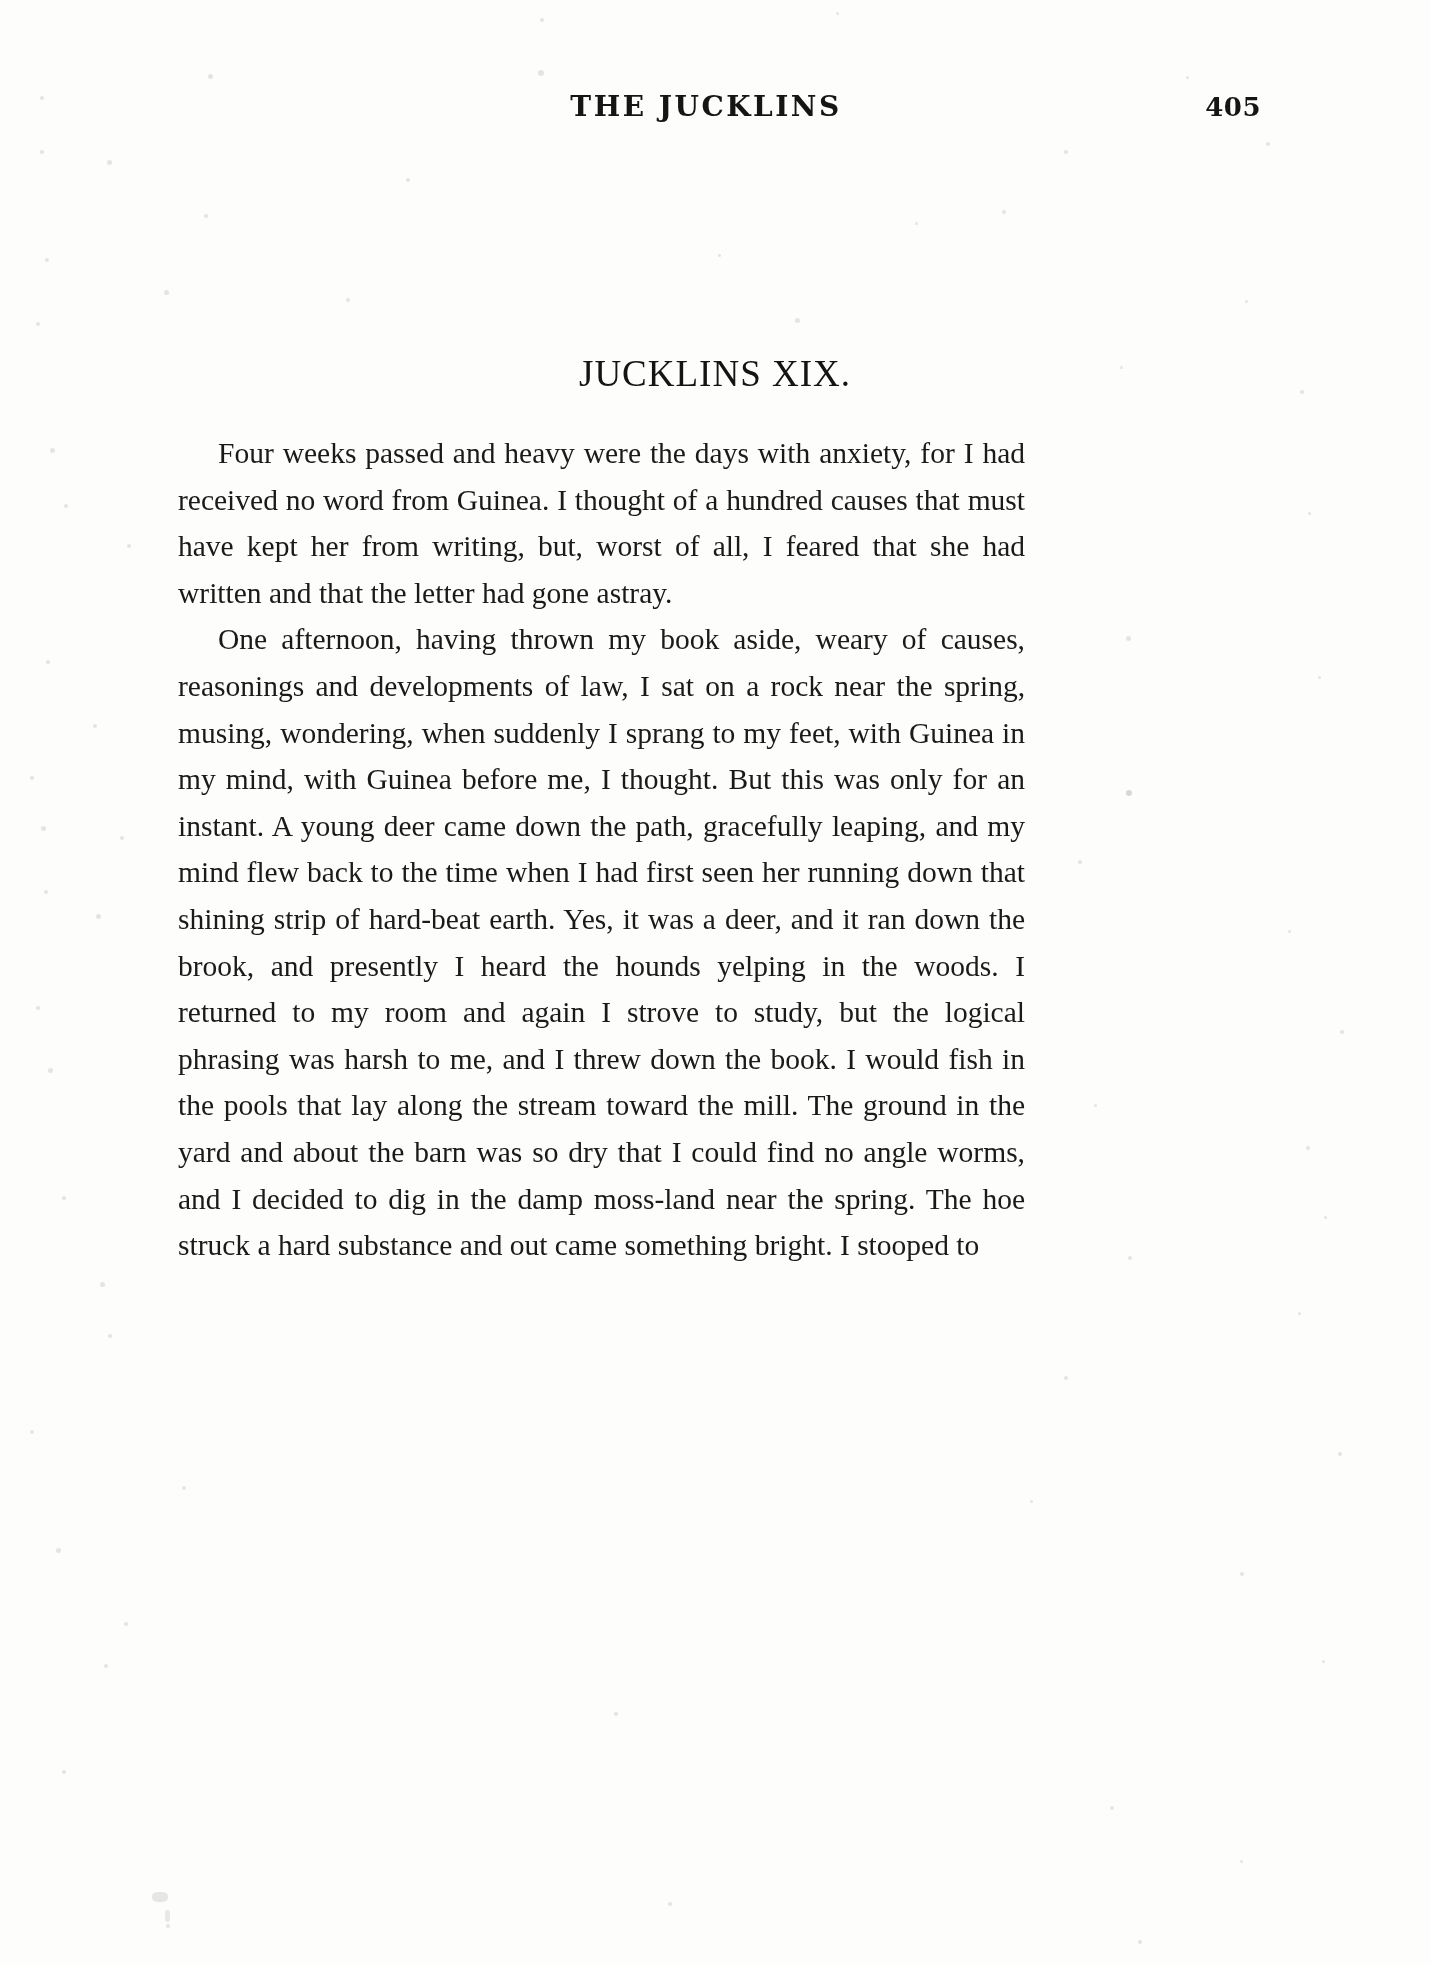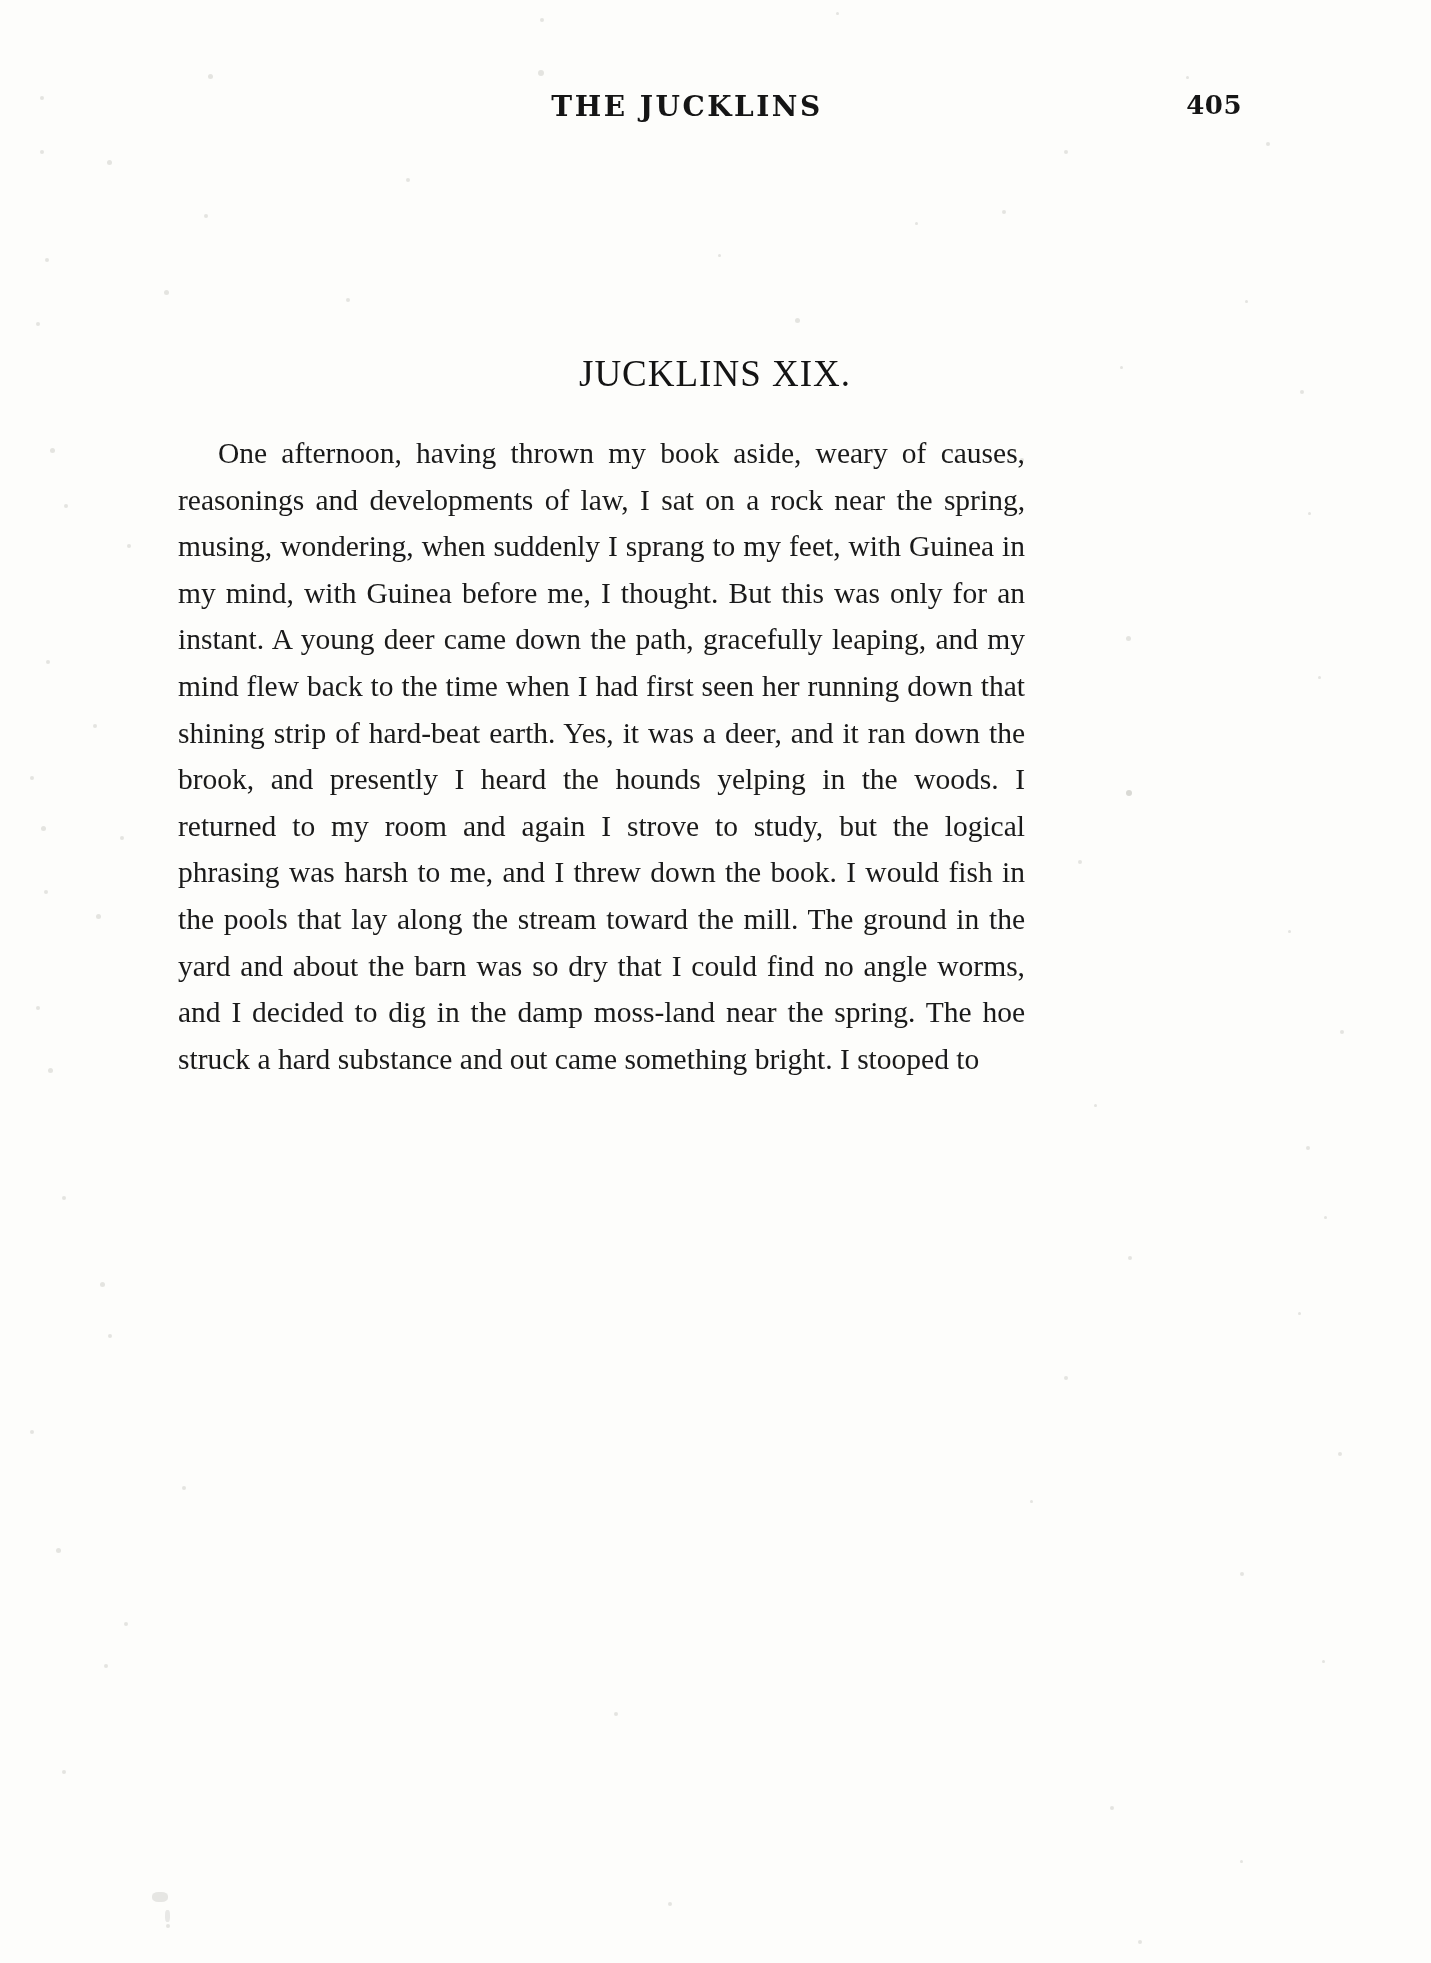--- a/index.html
+++ b/index.html
@@ -34,24 +34,24 @@
     left: 0;
     top: 0;
     width: 1431px;
     height: 1963px;
   }
 
   
   .runhead {
     position: absolute;
     top: 90px;
-    left: 162px;
+    left: 181px;
     width: 1080px;
     display: flex;
-    align-items: flex-start;
+    align-items: center;
   }
   .runhead-title {
     flex: 1;
     text-align: center;
     font-family: "DejaVu Serif", serif;
     font-weight: bold;
     font-size: 28px;
     letter-spacing: 2.5px;
     color: #151515;
     padding-left: 40px;
@@ -173,16 +173,17 @@
 <div class="content">
 
   <div class="runhead">
     <div class="runhead-title">THE JUCKLINS</div>
     <div class="runhead-page">405</div>
   </div>
 
   <div class="chapter-title">JUCKLINS XIX.</div>
 
   <div class="body-text">
+    <p>Four weeks passed and heavy were the days with anxiety, for I had received no word from Guinea.  I thought of a hundred causes that must have kept her from writing, but, worst of all, I feared that she had written and that the letter had gone astray.</p>
     <p>One afternoon, having thrown my book aside, weary of causes, reasonings and developments of law, I sat on a rock near the spring, musing, wondering, when suddenly I sprang to my feet, with Guinea in my mind, with Guinea before me, I thought.  But this was only for an instant.  A young deer came down the path, gracefully leaping, and my mind flew back to the time when I had first seen her running down that shining strip of hard-beat earth.  Yes, it was a deer, and it ran down the brook, and presently I heard the hounds yelping in the woods.  I returned to my room and again I strove to study, but the logical phrasing was harsh to me, and I threw down the book.  I would fish in the pools that lay along the stream toward the mill. The ground in the yard and about the barn was so dry that I could find no angle worms, and I decided to dig in the damp moss-land near the spring.  The hoe struck a hard substance and out came something bright.  I stooped to</p>
   </div>
 
 </div>
 
 </body></html>

